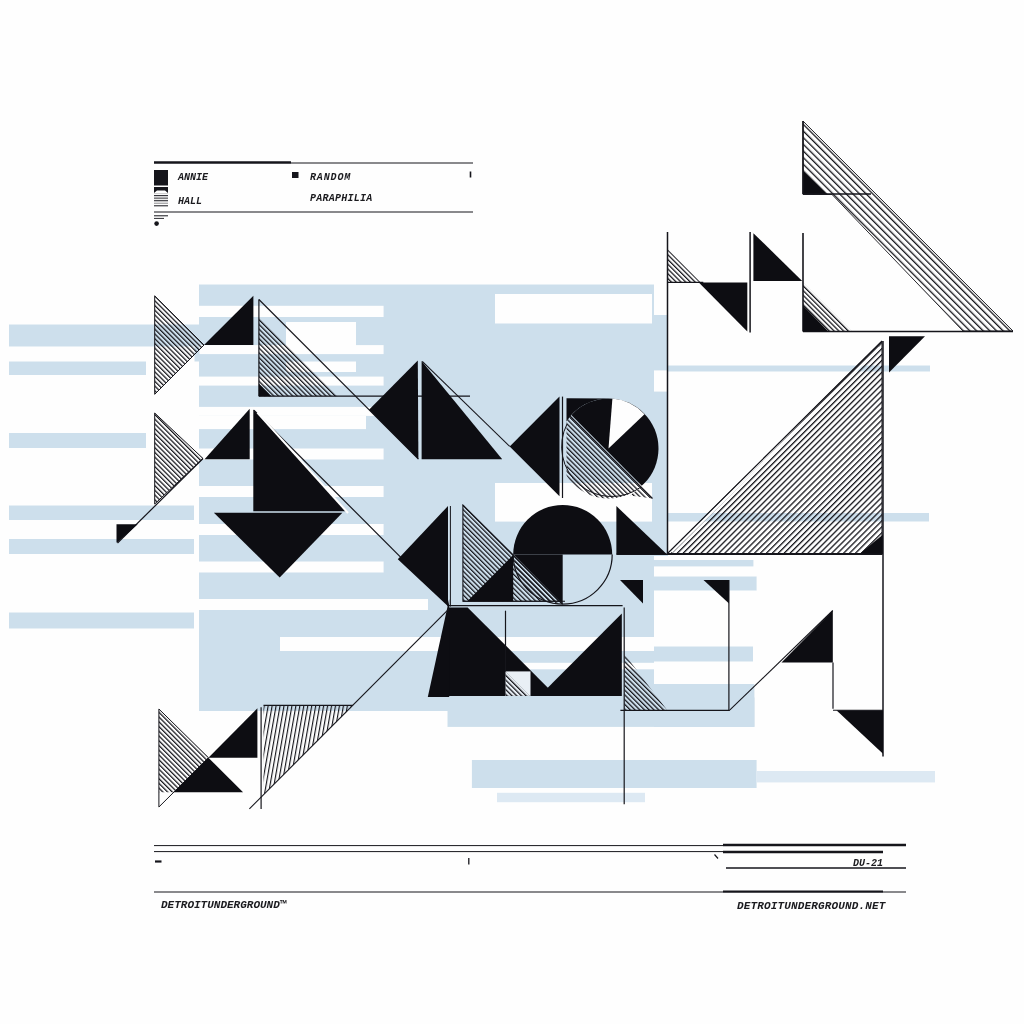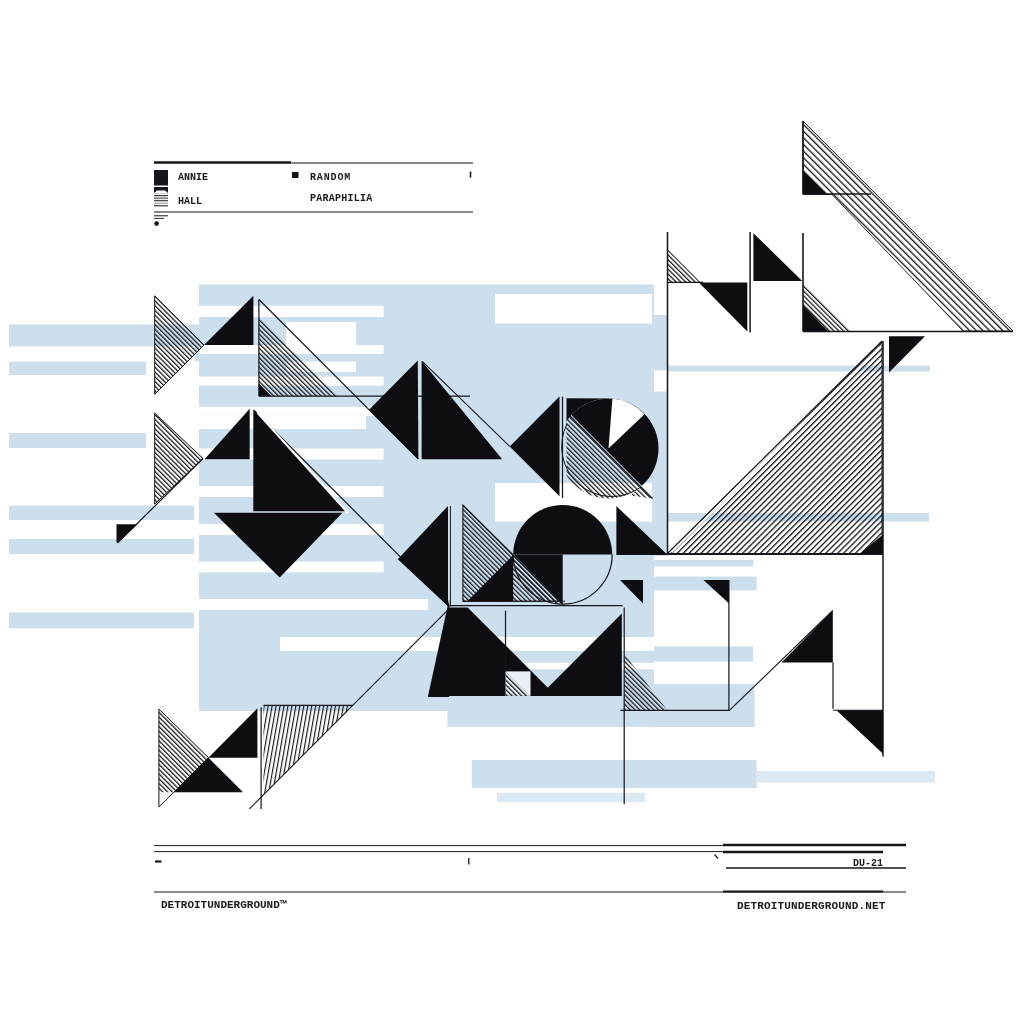--- a/index.html
+++ b/index.html
@@ -1,16 +1,16 @@
 <!DOCTYPE html>
 <html><head>
 <meta charset="utf-8">
 <style>
 html,body{margin:0;padding:0;background:#ffffff;}
-#art{width:1024px;height:1024px;position:relative;font-family:"Liberation Mono",monospace;}
+#art{width:1024px;height:1024px;position:relative;font-family:"Liberation Mono",monospace;font-style:italic;}
 svg{display:block;}
 </style>
 </head>
 <body>
 <div id="art">
 <svg width="1024" height="1024" viewBox="0 0 1024 1024">
 <defs>
 <pattern id="pA" width="3.35" height="3.35" patternUnits="userSpaceOnUse" patternTransform="rotate(-45)">
   <rect x="0" y="0" width="1.25" height="3.35" fill="#15151b"></rect>
 </pattern>

